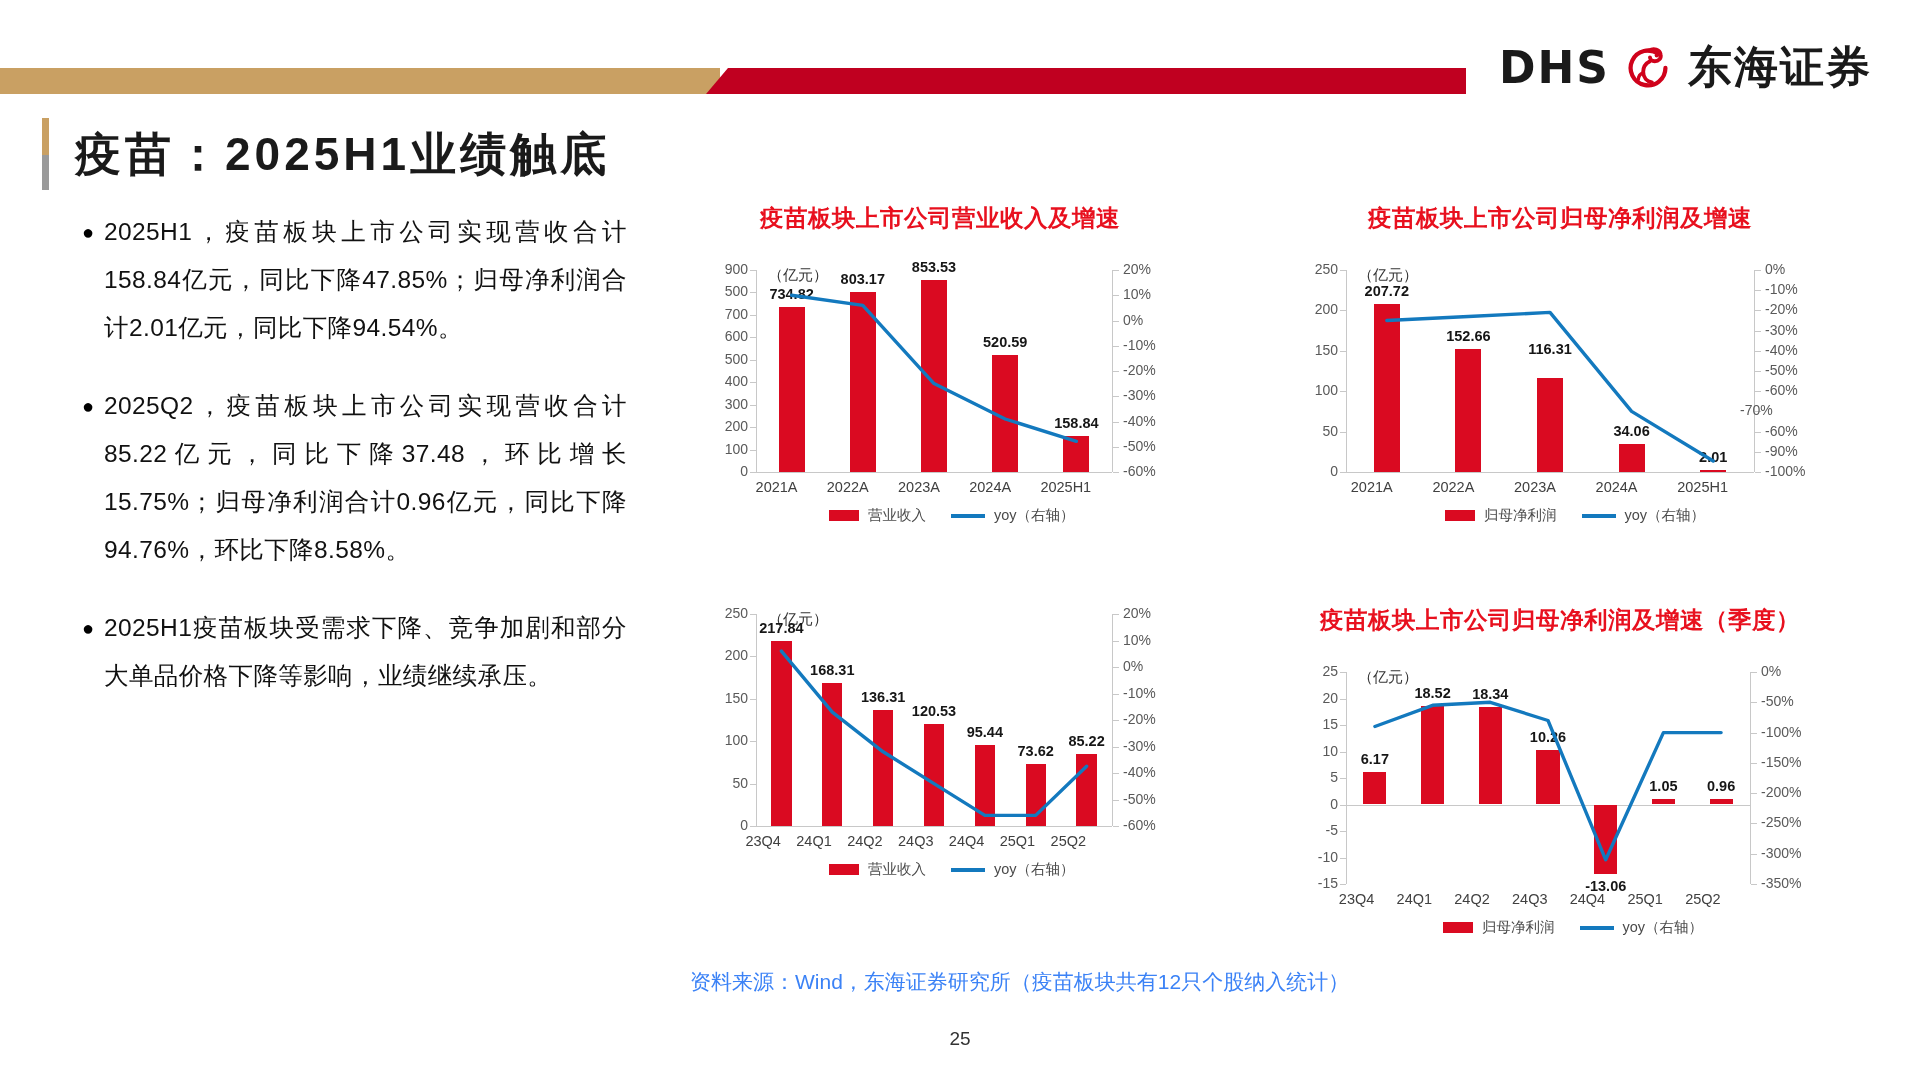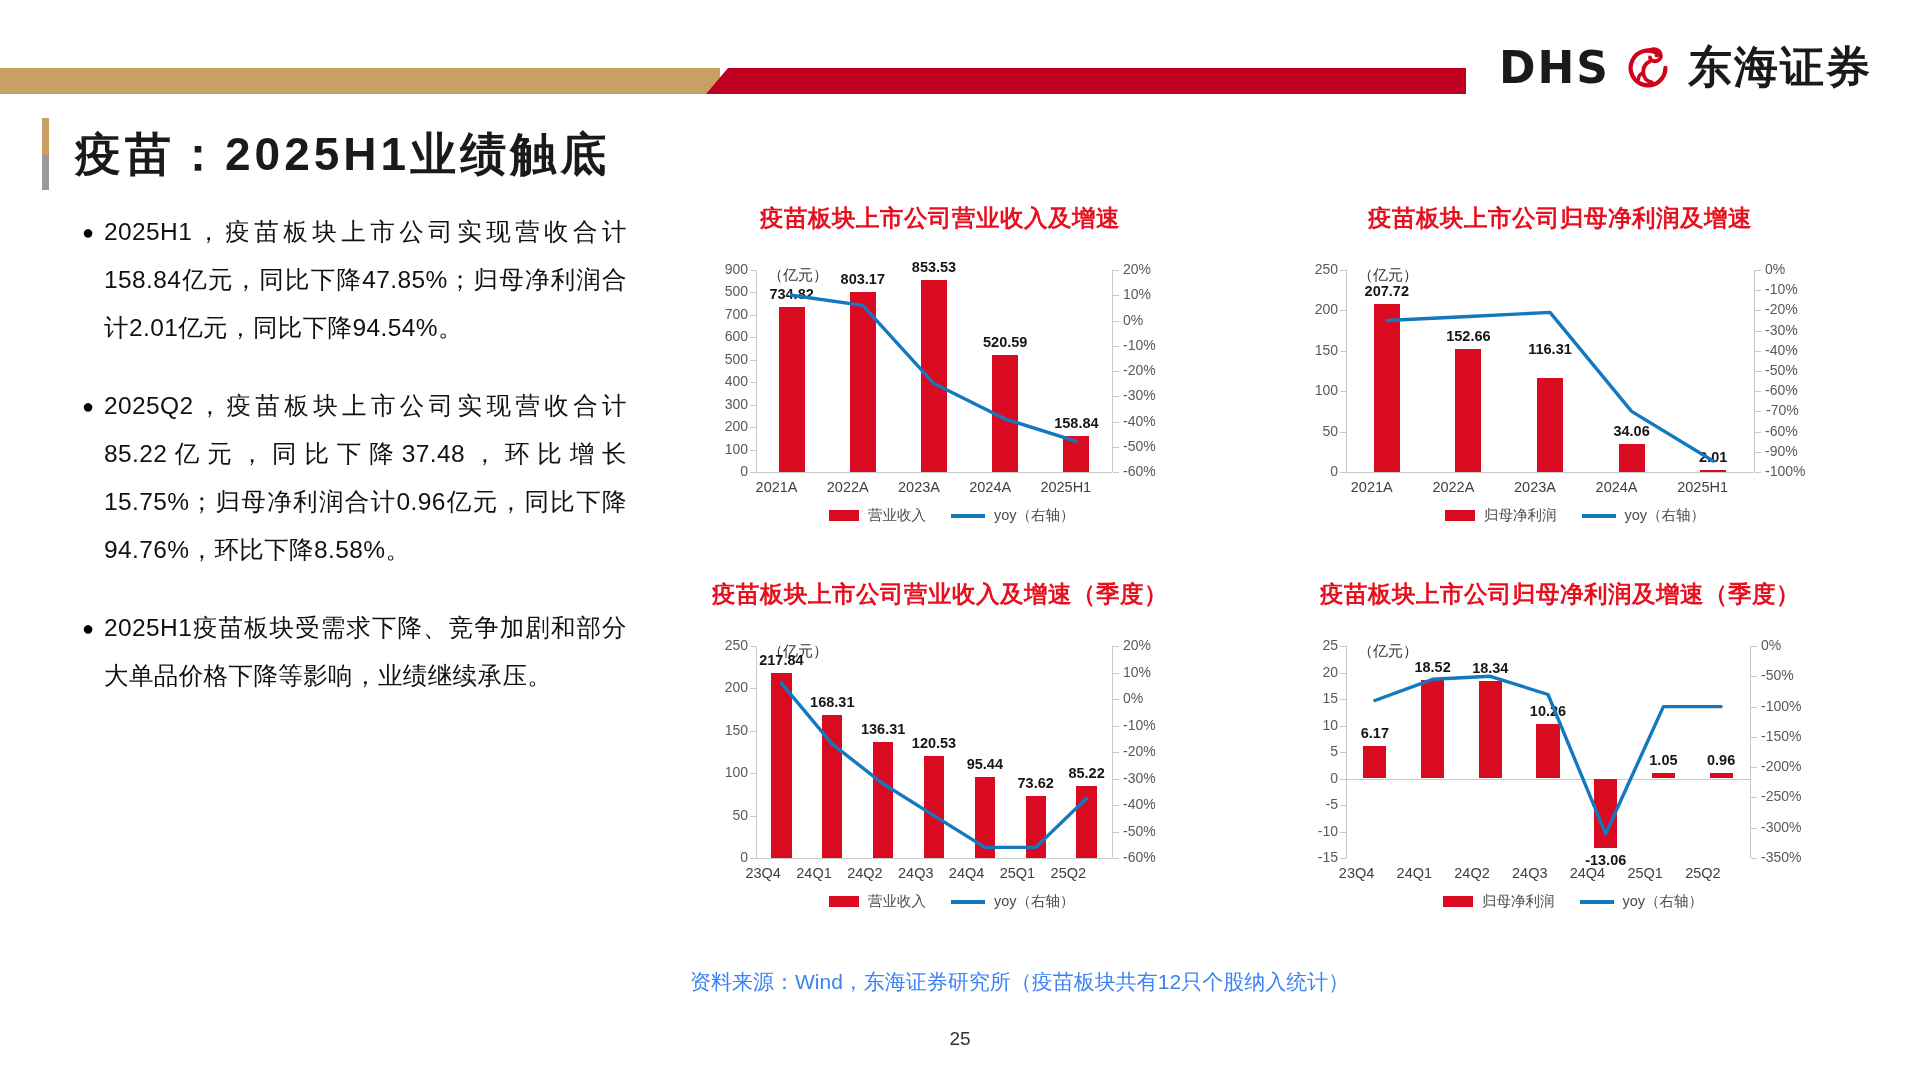--- a/index.html
+++ b/index.html
@@ -236,21 +236,21 @@
         <div class="y2lab" style="left:485px;top:53.400000000000006px;">-20%</div>
         <div class="tick" style="left:475px;top:82.6px;"></div>
         <div class="y2lab" style="left:485px;top:73.6px;">-30%</div>
         <div class="tick" style="left:475px;top:102.80000000000001px;"></div>
         <div class="y2lab" style="left:485px;top:93.80000000000001px;">-40%</div>
         <div class="tick" style="left:475px;top:123px;"></div>
         <div class="y2lab" style="left:485px;top:114px;">-50%</div>
         <div class="tick" style="left:475px;top:143.2px;"></div>
         <div class="y2lab" style="left:485px;top:134.2px;">-60%</div>
         <div class="tick" style="left:475px;top:163.39999999999998px;"></div>
-        <div class="y2lab" style="left:486px;top:154.39999999999998px;">-70%</div>
+        <div class="y2lab" style="left:460px;top:154.39999999999998px;">-70%</div>
         <div class="tick" style="left:475px;top:183.60000000000002px;"></div>
         <div class="y2lab" style="left:485px;top:174.60000000000002px;">-60%</div>
         <div class="tick" style="left:475px;top:203.8px;"></div>
         <div class="y2lab" style="left:485px;top:194.8px;">-90%</div>
         <div class="tick" style="left:475px;top:224px;"></div>
         <div class="y2lab" style="left:485px;top:215px;">-100%</div>
         <div class="unit" style="left:78px;top:18px;">（亿元）</div>
         <div class="bar" style="left:93.8px;top:56.16224px;width:26px;height:167.83776px;"></div>
         <div class="dlabel" style="left:70.8px;top:35.16224px;width:72px;">207.72</div>
         <div class="bar" style="left:175.39999999999998px;top:100.65072px;width:26px;height:123.34928px;"></div>
@@ -272,21 +272,20 @@
         <div class="legend" style="left:165px;top:258px;">
           <div class="lg-sw-bar" style=""></div>
           <span>归母净利润</span>
           <div class="lg-sw-line" style="margin-left:16px;"></div>
           <span>yoy（右轴）</span>
         </div>
       </div>
   </div>
 
   <div class="panel" style="left:690px; top:578px; width:500px;">
-    <div class="ch-title">疫苗板块上市公司营业收入及增速（季度）</div>
     <div class="plot" id="p2" style="margin-top:14px; width:500px; height:300px;">
         <div class="axis-line" style="left:66px;top:22px;width:1px;height:212px;"></div>
         <div class="axis-line" style="left:422px;top:22px;width:1px;height:212px;"></div>
         <div class="axis-line" style="left:66px;top:234px;width:356px;height:1px;"></div>
         <div class="tick" style="left:60px;top:234px;"></div>
         <div class="ylab" style="left:10px;top:225px;width:48px;">0</div>
         <div class="tick" style="left:60px;top:191.6px;"></div>
         <div class="ylab" style="left:10px;top:182.6px;width:48px;">50</div>
         <div class="tick" style="left:60px;top:149.2px;"></div>
         <div class="ylab" style="left:10px;top:140.2px;width:48px;">100</div>
@@ -341,21 +340,21 @@
         </svg>
         <div class="legend" style="left:139px;top:268px;">
           <div class="lg-sw-bar" style=""></div>
           <span>营业收入</span>
           <div class="lg-sw-line" style="margin-left:16px;"></div>
           <span>yoy（右轴）</span>
         </div>
       </div>
   </div>
 
-  <div class="panel" style="left:1280px; top:578px; width:560px;">
+  <div class="panel" style="left:1280px; top:604px; width:560px;">
     <div class="ch-title">疫苗板块上市公司归母净利润及增速（季度）</div>
     <div class="plot" id="p3" style="margin-top:14px; width:560px; height:300px;">
         <div class="axis-line" style="left:66px;top:22px;width:1px;height:212px;"></div>
         <div class="axis-line" style="left:470px;top:22px;width:1px;height:212px;"></div>
         <div class="axis-line" style="left:66px;top:154.5px;width:404px;height:1px;"></div>
         <div class="tick" style="left:60px;top:234px;"></div>
         <div class="ylab" style="left:10px;top:225px;width:48px;">-15</div>
         <div class="tick" style="left:60px;top:207.5px;"></div>
         <div class="ylab" style="left:10px;top:198.5px;width:48px;">-10</div>
         <div class="tick" style="left:60px;top:181px;"></div>

